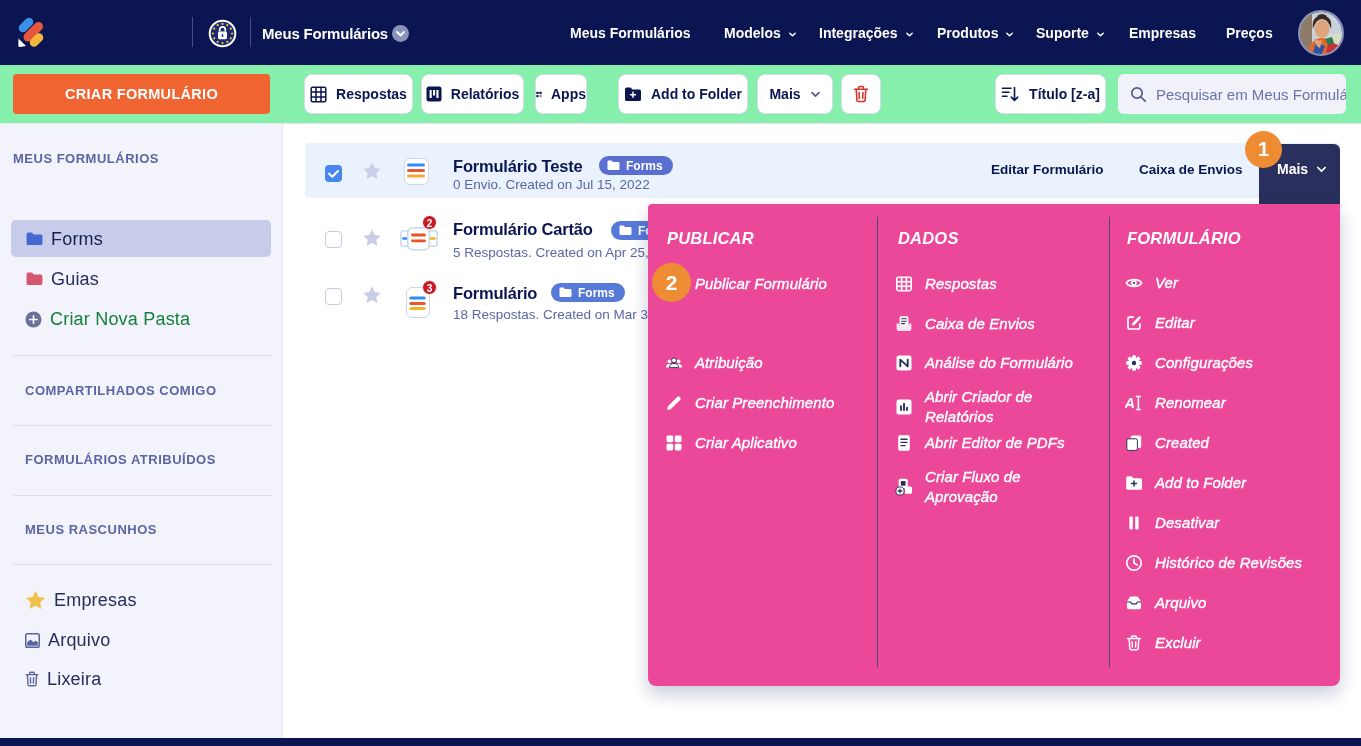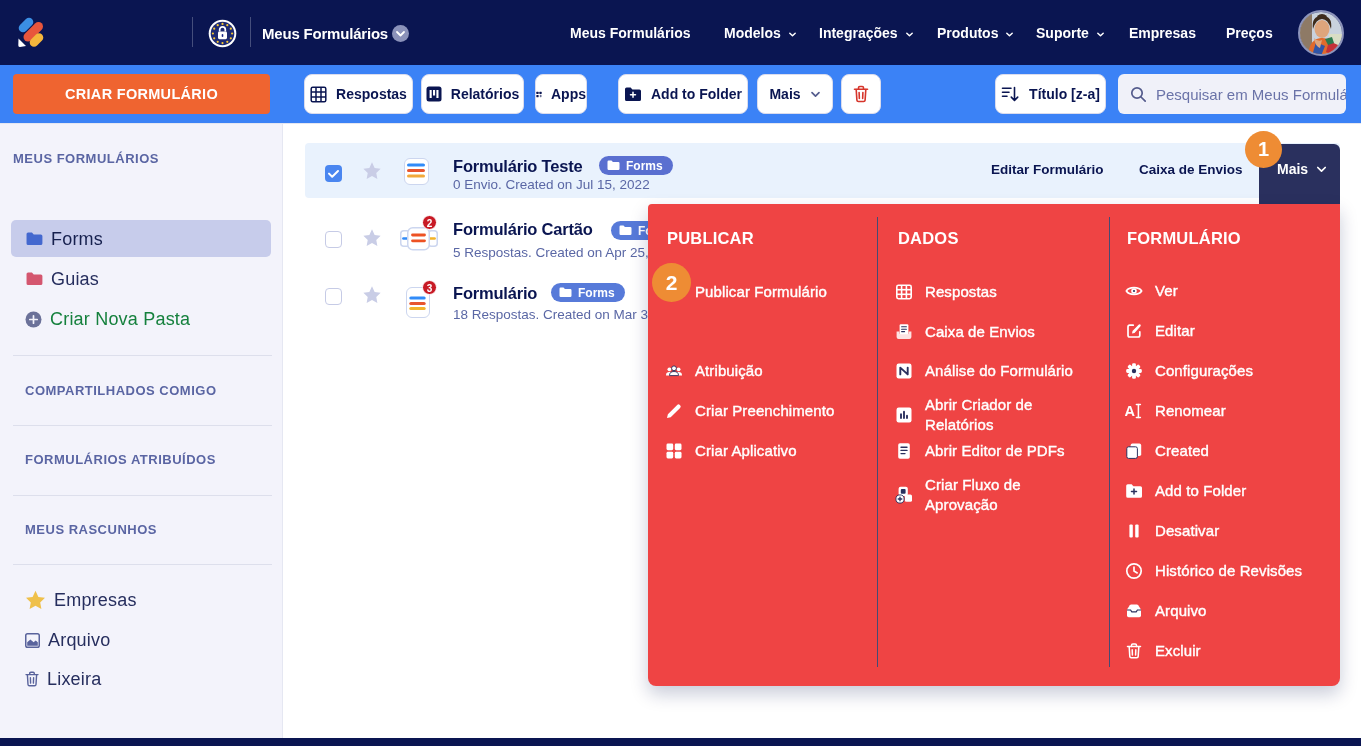--- a/index.html
+++ b/index.html
@@ -13,21 +13,21 @@
   .logo-txt { position:absolute; left:59px; top:14px; font-size:31px; font-weight:700; color:#fff; letter-spacing:1px; }
   .nav-div { position:absolute; top:17px; width:1px; height:30px; background:#454e7c; }
   .nav-left-link { position:absolute; left:262px; top:25px; font-size:15px; font-weight:700; color:#fff; letter-spacing:-0.2px; }
   .nav-chip { position:absolute; left:392px; top:25px; width:17px; height:17px; border-radius:50%; background:#8b92ba; }
   .nav-items { position:absolute; top:0; left:0; height:65px; color:#fff; }
   .nav-it { position:absolute; top:25px; font-size:14px; font-weight:700; white-space:nowrap; display:flex; align-items:center; }
   .chev { display:inline-block; width:9px; height:9px; margin-left:7px; margin-top:2px; }
   .avatar { position:absolute; left:1298px; top:10px; width:46px; height:46px; border-radius:50%; overflow:hidden; border:2px solid #8d94bb; }
 
   
-  .topbar { position:absolute; left:0; top:65px; width:1361px; height:59px; background:#3b82f6; border-bottom:1px solid #e4e6f1; }
+  .topbar { position:absolute; left:0; top:65px; width:1361px; height:59px; background:#86efac; border-bottom:1px solid #e4e6f1; }
   .btn-create { position:absolute; left:13px; top:9px; width:257px; height:40px; background:#ef6430; color:#fff; border-radius:4px; font-size:14.5px; font-weight:700; letter-spacing:0.3px; text-align:center; line-height:40px; }
   .tbtn { position:absolute; top:9px; height:40px; border:1px solid #dadced; border-radius:8px; background:#fff; display:flex; align-items:center; justify-content:center; gap:9px; font-size:14px; font-weight:700; color:#0a1551; }
   .search { position:absolute; left:1118px; top:9px; width:228px; height:40px; background:#f0f1f9; border-radius:6px; display:flex; align-items:center; padding-left:12px; gap:9px; overflow:hidden; }
   .search span { font-size:15px; color:#6a73a8; white-space:nowrap; }
 
   
   .sidebar { position:absolute; left:0; top:124px; width:283px; height:614px; background:#f3f3fb; border-right:1px solid #e5e7f2; }
   .sb-h { position:absolute; font-size:13px; font-weight:700; color:#5a65a3; letter-spacing:0.5px; }
   .sb-item { position:absolute; left:25px; display:flex; align-items:center; gap:8px; font-size:18px; letter-spacing:0.2px; color:#262e5e; }
   .sb-hr { position:absolute; left:13px; width:259px; height:1px; background:#dddfec; }
@@ -41,24 +41,24 @@
   .star { position:absolute; width:20px; height:20px; }
   .ficon { position:absolute; background:#fff; border:1.5px solid #ccd6ef; border-radius:6px; }
   .rtitle { position:absolute; font-size:16.5px; font-weight:700; color:#0a1551; letter-spacing:-0.2px; }
   .rsub { position:absolute; font-size:13.5px; color:#5a67a5; }
   .pill { position:absolute; height:19px; border-radius:10px; color:#fff; font-size:12px; font-weight:700; display:flex; align-items:center; gap:6px; padding:0 10px 0 8px; }
   .ract { position:absolute; font-size:13.5px; font-weight:700; color:#0a1551; }
   .cbadge { position:absolute; width:15px; height:15px; border-radius:50%; background:#c81a25; border:1.5px solid #fff; color:#fff; font-size:10px; font-weight:700; text-align:center; line-height:15px; }
 
   
   .menu-tab { position:absolute; left:1259px; top:144px; width:81px; height:60px; background:#2a305e; border-radius:0 6px 0 0; }
-  .menu { position:absolute; left:648px; top:204px; width:692px; height:482px; background:#ef4444; border-radius:4px 0 8px 8px; box-shadow:0 8px 18px rgba(10,21,81,0.22); }
+  .menu { position:absolute; left:648px; top:204px; width:692px; height:482px; background:#ec4899; border-radius:4px 0 8px 8px; box-shadow:0 8px 18px rgba(10,21,81,0.22);font-style:italic; }
   .m-col-div { position:absolute; top:13px; width:1px; height:450px; background:#454b74; }
   .m-h { position:absolute; font-size:16.5px; font-weight:700; color:#fff; letter-spacing:0.2px; }
-  .mi { position:absolute; display:flex; align-items:center; gap:12px; color:#fff; font-size:15px; line-height:20px; font-weight:400; letter-spacing:0.1px;margin-top:8px; -webkit-text-stroke:0.4px #fff; }
+  .mi { position:absolute; display:flex; align-items:center; gap:12px; color:#fff; font-size:15px; line-height:20px; font-weight:400; letter-spacing:0.1px; -webkit-text-stroke:0.4px #fff; }
   .mic { width:18px; height:18px; flex:0 0 18px; }
   .obadge { position:absolute; border-radius:50%; background:#ee8c34; color:#fff; font-weight:700; text-align:center; }
 
   .footer { position:absolute; left:0; top:738px; width:1361px; height:8px; background:#0a1551; }
 </style>
 </head>
 <body>
 
 <div class="nav">
   <svg class="abs" style="left:17px;top:16px" width="27" height="32" viewBox="0 0 27 32">

